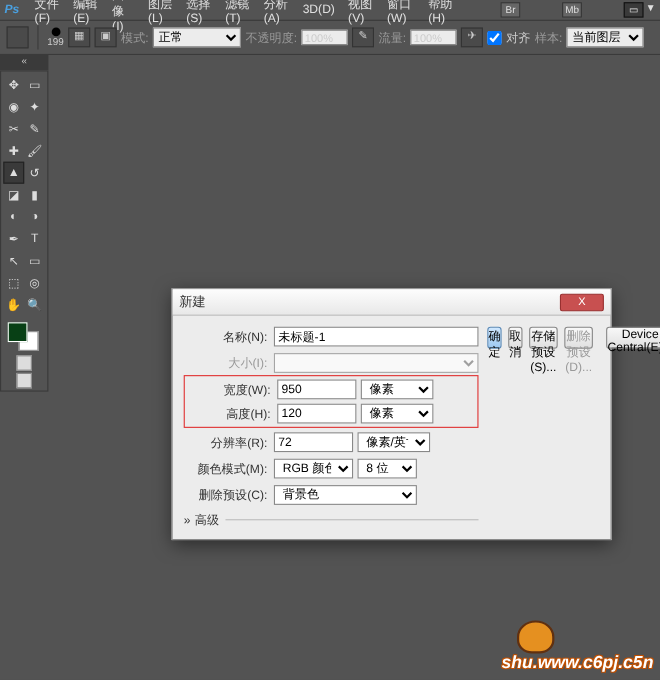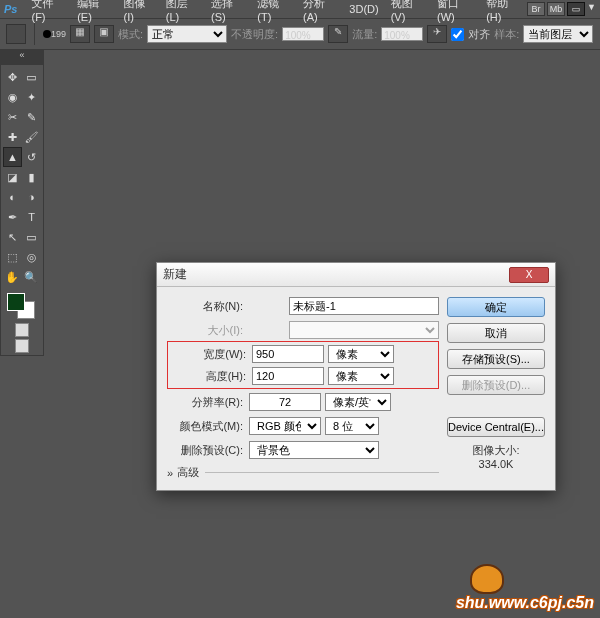--- a/index.html
+++ b/index.html
@@ -1,27 +1,27 @@
 <!DOCTYPE html>
 <html><head>
 <meta charset="utf-8">
 <style>
 * { box-sizing: border-box; margin: 0; padding: 0; font-family: "Microsoft YaHei", SimSun, sans-serif; }
 body { width: 600px; height: 618px; background: #535353; overflow: hidden; position: relative; }
 .menubar { background: #535353; color: #e0e0e0; display: flex; align-items: center; height: 18px; padding: 0 4px; font-size: 11px; }
 .menubar .logo { font-weight: bold; font-style: italic; color: #4aa0e0; margin-right: 8px; }
 .menubar .mitem { padding: 0 6px; cursor: pointer; }
 .menubar .right-icons { margin-left: auto; display: flex; gap: 2px; }
-.menubar .ric { width: 18px; height: 14px; background: #666; border: 1px solid #333; font-size: 9px; text-align: center; line-height: 12px; }
+.menubar .ric { width: 18px; height: 14px; background: #666; border: 1px solid #333; font-size: 9px; text-align: center; line-height: 12px; margin-left: 36px; }
 .menubar .ric.active { background: #3a3a3a; border: 1px solid #111; }
 .menubar .dd { font-size: 9px; }
 .optbar { background: #535353; border-top: 1px solid #3a3a3a; border-bottom: 1px solid #3a3a3a; height: 32px; display: flex; align-items: center; padding: 0 6px; font-size: 11px; color: #ccc; gap: 4px; }
 .optbar .tool-ic { width: 20px; height: 20px; background: #4a4a4a; border: 1px solid #333; }
 .optbar .sep { width: 1px; height: 22px; background: #3a3a3a; margin: 0 4px; }
-.optbar .brush { display: flex; flex-direction: row; align-items: center; font-size: 9px; justify-content: flex-end; }
+.optbar .brush { display: flex; flex-direction: column; align-items: center; font-size: 9px; justify-content: flex-end; }
 .optbar .brush .dot { width: 8px; height: 8px; background: #000; border-radius: 50%; }
 .optbar .btn { width: 20px; height: 18px; background: #4a4a4a; border: 1px solid #333; font-size: 10px; text-align: center; }
 .optbar select, .optbar .sel { background: #ececec; border: 1px solid #888; font-size: 11px; height: 18px; }
 .optbar .numbox { background: #ececec; border: 1px solid #888; width: 42px; height: 14px; font-size: 10px; padding: 0 2px; display: inline-block; line-height: 16px; }
 .optbar .lbl { color: #999; }
 .optbar input[type=checkbox] { vertical-align: middle; }
 .sidepanel-tab { position: absolute; left: 0; top: 50px; width: 44px; height: 14px; background: #3a3a3a; color: #ccc; font-size: 9px; text-align: center; }
 .toolbox { position: absolute; left: 0; top: 64px; width: 44px; background: #535353; border: 1px solid #3a3a3a; padding: 2px; }
 .toolbox .row { display: flex; }
 .toolbox .tool { width: 20px; height: 20px; border: 1px solid transparent; display: flex; align-items: center; justify-content: center; font-size: 11px; color: #ddd; cursor: pointer; }
@@ -30,26 +30,26 @@
 .toolbox .fg { width: 18px; height: 18px; background: #084015; border: 1px solid #fff; position: absolute; left: 4px; top: 2px; }
 .toolbox .bg { width: 18px; height: 18px; background: #fff; border: 1px solid #888; position: absolute; left: 14px; top: 10px; }
 .toolbox .mode { display: flex; justify-content: center; gap: 2px; margin-top: 2px; }
 .toolbox .mode .m { width: 14px; height: 14px; border: 1px solid #888; background: #ddd; }
 .dialog { position: absolute; left: 156px; top: 262px; width: 400px; background: #ececec; border: 1px solid #8a8a8a; box-shadow: 0 4px 16px rgba(0,0,0,0.5); }
 .dialog .titlebar { background: linear-gradient(#fdfdfd, #e8e8e8); height: 24px; display: flex; align-items: center; padding: 0 6px; border-bottom: 1px solid #bbb; font-size: 12px; }
 .dialog .titlebar .ttl { color: #333; }
 .dialog .titlebar .close { margin-left: auto; width: 40px; height: 16px; background: #c85050; border: 1px solid #983030; border-radius: 2px; color: #fff; font-size: 10px; text-align: center; line-height: 14px; cursor: pointer; }
 .dialog .body { display: flex; padding: 10px; font-size: 11px; }
 .dialog .left { flex: 1; }
-.dialog .right { width: 110px; display: flex; flex-direction: column; gap: 6px; padding-left: 8px; }
+.dialog .right { width: 110px; display: flex; flex-direction: row; gap: 6px; padding-left: 8px; }
 .dialog .frow { display: flex; align-items: center; margin-bottom: 6px; }
 .dialog .flbl { width: 82px; text-align: right; padding-right: 6px; color: #333; }
 .dialog .flbl.dis { color: #999; }
 .dialog input.txt, .dialog select.sel { border: 1px solid #888; height: 18px; font-size: 11px; padding: 0 3px; background: #fff; }
-.dialog .wide { flex: 1; margin-left: 40px; }
+.dialog .wide { flex: 1; }
 .dialog .unit { width: 66px; margin-left: 4px; }
 .dialog .hl { border: 1px solid #e03030; padding: 3px 2px; margin: -4px 0 4px 0; }
 .dialog .btn { background: linear-gradient(#f8f8f8, #e0e0e0); border: 1px solid #888; border-radius: 3px; height: 20px; font-size: 11px; cursor: pointer; }
 .dialog .btn.primary { background: linear-gradient(#cfe8ff, #9ec9f0); border: 1px solid #5a8ab8; }
 .dialog .btn.dis { color: #999; }
 .dialog .adv { display: flex; align-items: center; margin-top: 6px; color: #333; }
 .dialog .adv .chev { margin-right: 4px; }
 .dialog .adv .line { flex: 1; border-top: 1px solid #bbb; margin-left: 6px; }
 .dialog .sizeinfo { text-align: center; font-size: 11px; color: #333; }
 .watermark { position: absolute; right: 6px; bottom: 6px; font-size: 16px; font-weight: bold; color: #fff; text-shadow: -1px -1px 0 #c05000, 1px -1px 0 #c05000, -1px 1px 0 #c05000, 1px 1px 0 #c05000; font-style: italic; }
@@ -183,21 +183,21 @@
           <select class="sel unit"><option>像素</option></select>
         </div>
         <div class="frow" style="margin-bottom:0">
           <span class="flbl">高度(H):</span>
           <input class="txt" style="width: 72px;" value="120">
           <select class="sel unit"><option>像素</option></select>
         </div>
       </div>
       <div class="frow">
         <span class="flbl">分辨率(R):</span>
-        <input class="txt" style="width: 72px; text-align: center;" value="72">
+        <input class="txt" style="width: 72px;" value="72">
         <select class="sel unit"><option>像素/英寸</option></select>
       </div>
       <div class="frow">
         <span class="flbl">颜色模式(M):</span>
         <select class="sel" style="width:72px"><option>RGB 颜色</option></select>
         <select class="sel" style="width:54px;margin-left:4px"><option>8 位</option></select>
       </div>
       <div class="frow">
         <span class="flbl">删除预设(C):</span>
         <select class="sel" style="width:130px"><option>背景色</option></select>

